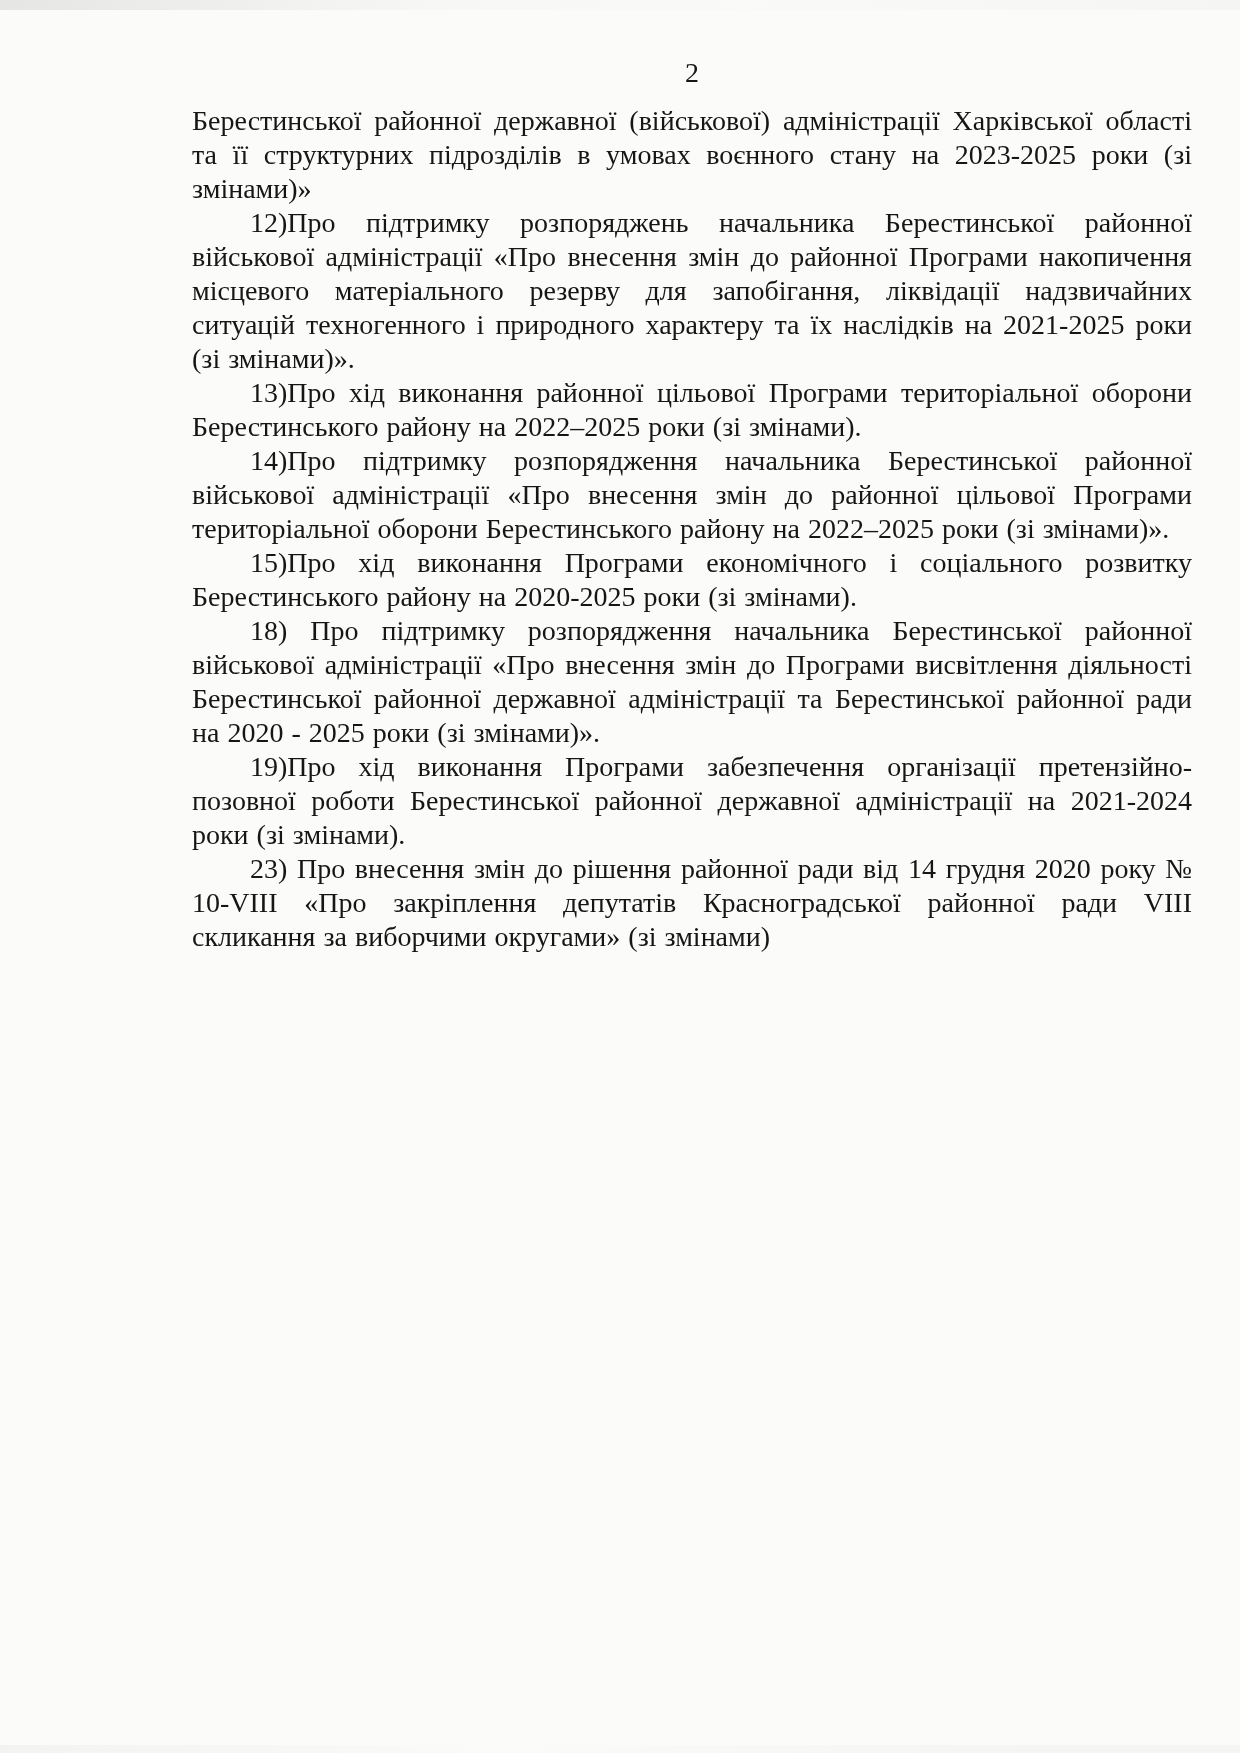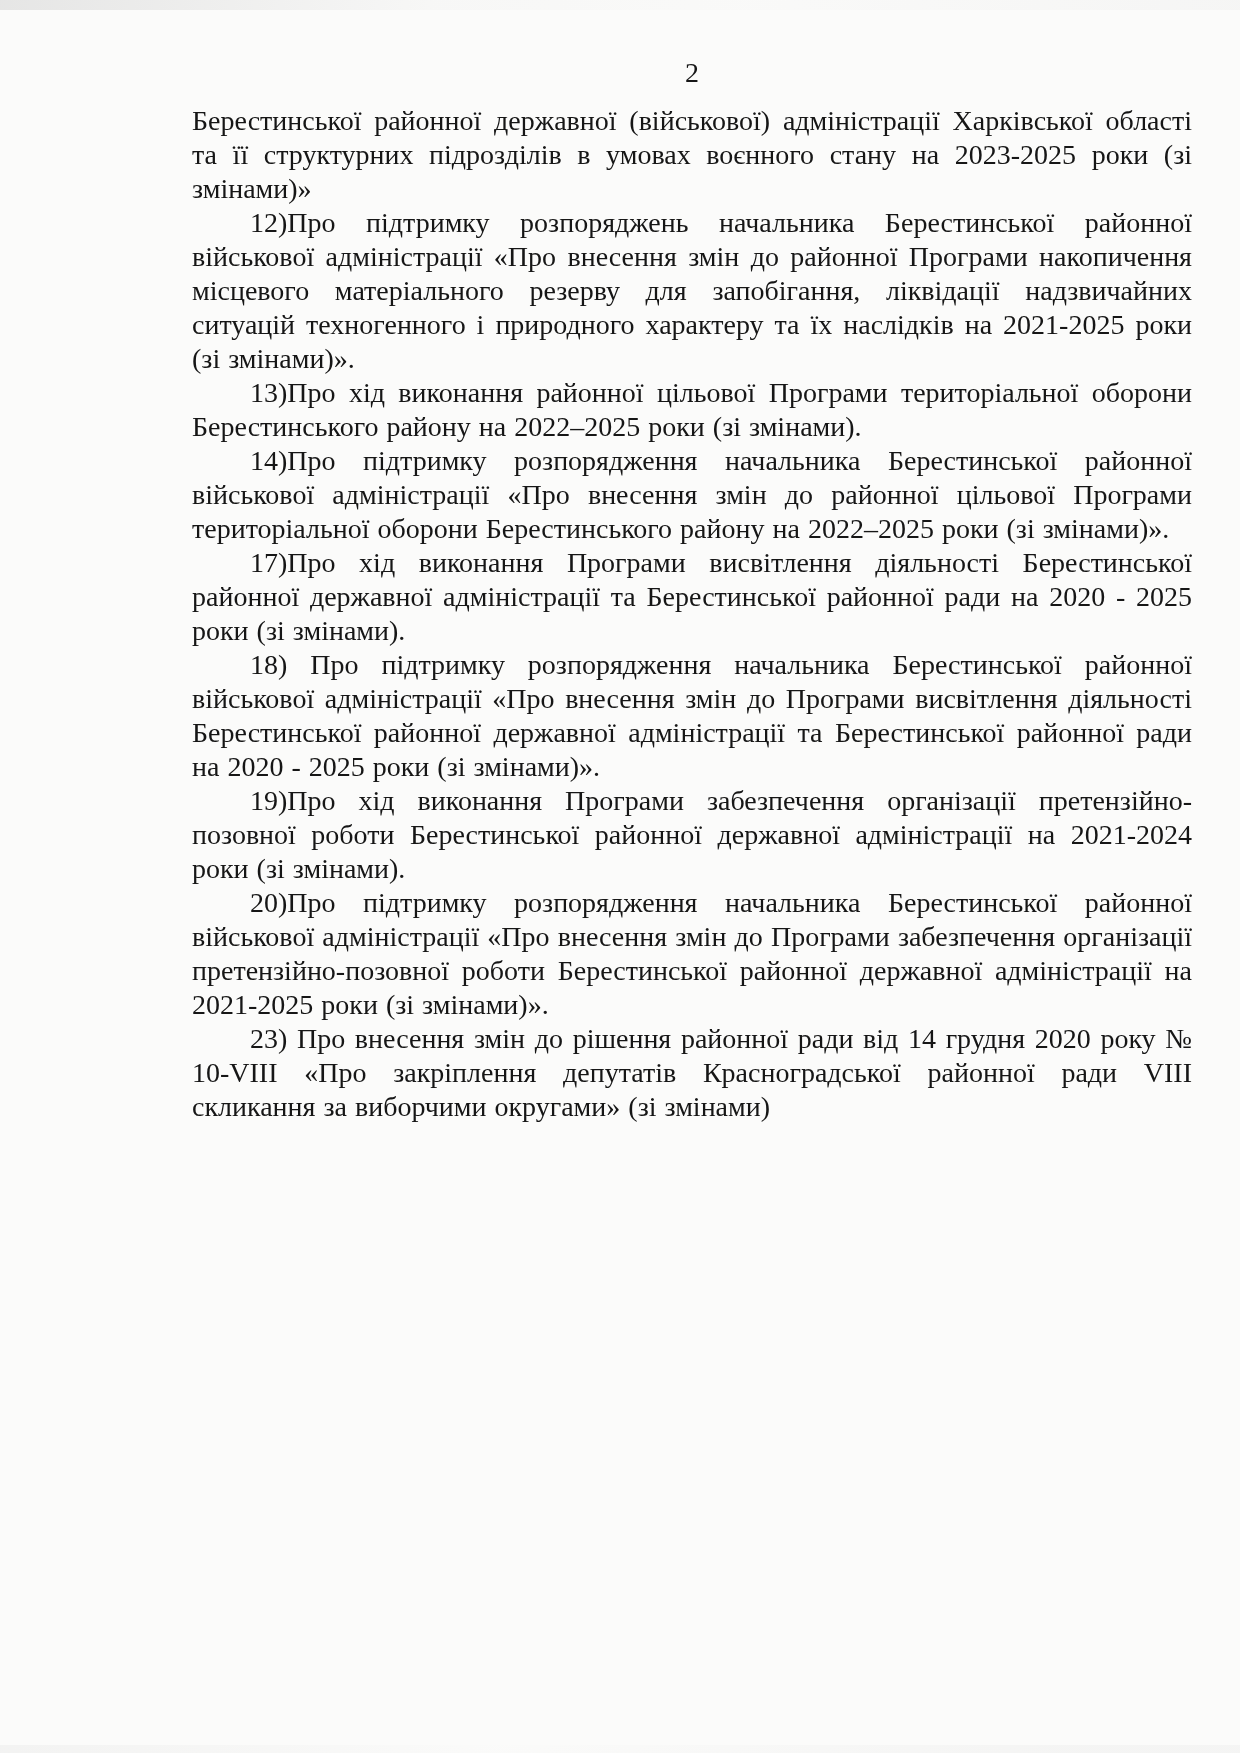--- a/index.html
+++ b/index.html
@@ -64,21 +64,20 @@
 
 <div class="page">
   <div class="page-number">2</div>
 
   <div class="body-text">
 
   <p class="para flush">Берестинської районної державної (військової) адміністрації Харківської області та її структурних підрозділів в умовах воєнного стану на 2023-2025 роки (зі змінами)»</p>
       <p class="para">12)Про підтримку розпоряджень начальника Берестинської районної військової адміністрації «Про внесення змін до районної Програми накопичення місцевого матеріального резерву для запобігання, ліквідації надзвичайних ситуацій техногенного і природного характеру та їх наслідків на 2021-2025 роки (зі змінами)».</p>
       <p class="para">13)Про хід виконання районної цільової Програми територіальної оборони Берестинського району на 2022–2025 роки (зі змінами).</p>
       <p class="para">14)Про підтримку розпорядження начальника Берестинської районної військової адміністрації «Про внесення змін до районної цільової Програми територіальної оборони Берестинського району на 2022–2025 роки (зі змінами)».</p>
-      <p class="para">17)Про хід виконання Програми висвітлення діяльності Берестинської районної державної адміністрації та Берестинської районної ради на 2020 - 2025 роки (зі змінами).</p>
+      <p class="para">15)Про хід виконання Програми економічного і соціального розвитку Берестинського району на 2020-2025 роки (зі змінами).</p>
       <p class="para">18) Про підтримку розпорядження начальника Берестинської районної військової адміністрації «Про внесення змін до Програми висвітлення діяльності Берестинської районної державної адміністрації та Берестинської районної ради на 2020 - 2025 роки (зі змінами)».</p>
       <p class="para">19)Про хід виконання Програми забезпечення організації претензійно-позовної роботи Берестинської районної державної адміністрації на 2021-2024 роки (зі змінами).</p>
-      <p class="para">20)Про підтримку розпорядження начальника Берестинської районної військової адміністрації «Про внесення змін до Програми забезпечення організації претензійно-позовної роботи Берестинської районної державної адміністрації на 2021-2025 роки (зі змінами)».</p>
       <p class="para">23) Про внесення змін до рішення районної ради від 14 грудня 2020 року № 10-VIII «Про закріплення депутатів Красноградської районної ради VIII скликання за виборчими округами» (зі змінами)</p>
     </div>
 </div>
 
 <div class="scan-noise-bottom"></div>
 
 </body></html>

